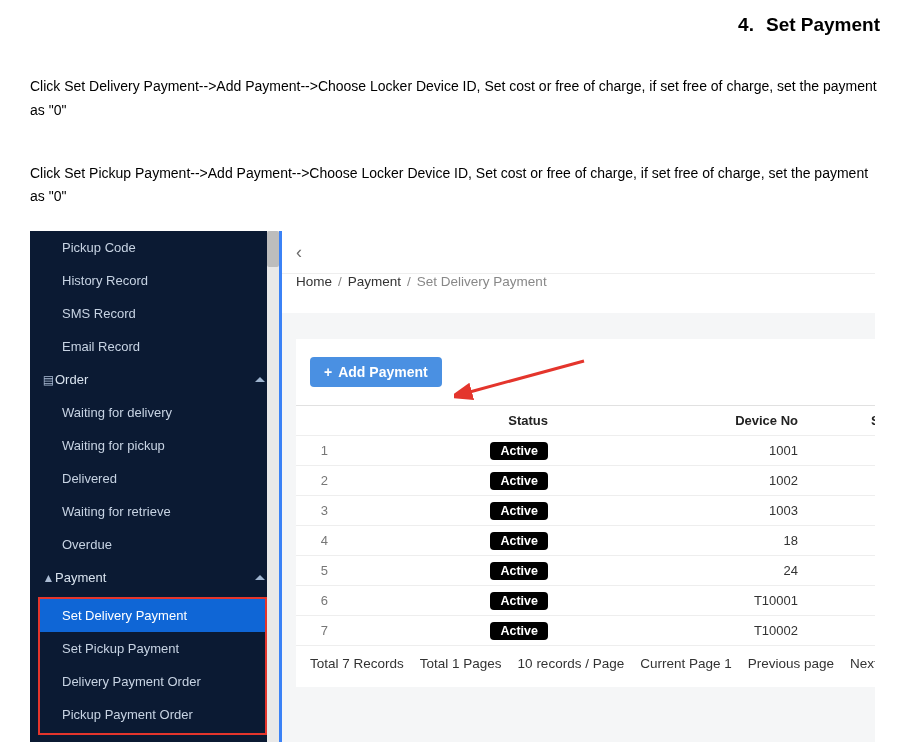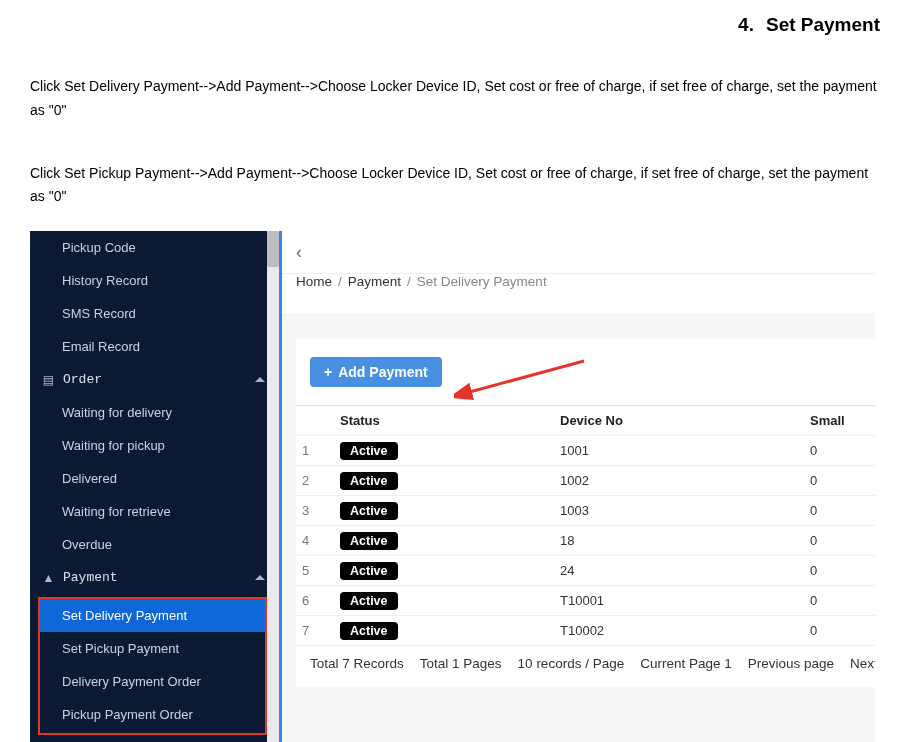--- a/index.html
+++ b/index.html
@@ -63,21 +63,21 @@
       color: #c7d3e3;
       font-size: 13px;
     }
     .side-group {
       display: flex;
       align-items: center;
       padding: 9px 12px 9px 12px;
       color: #d8e2ee;
       cursor: pointer;
     }
-    .side-group .label { flex: 1; margin-left: 8px; font-family: Liberation Mono, monospace; }
+    .side-group .label { flex: 1; margin-left: 0; }
     .side-item.active {
       background: #0f66d6;
       color: #fff;
     }
     .highlight-box {
       border: 2px solid #e4352c;
       margin: 3px 12px 0 8px;
       padding-bottom: 2px;
     }
     .highlight-box .side-item { padding-left: 22px; }
@@ -158,21 +158,21 @@
       border-collapse: collapse;
       width: 100%;
       margin-top: 18px;
       font-size: 13px;
       color: #333;
     }
     th, td {
       border-top: 1px solid #eee;
       border-bottom: 1px solid #eee;
       padding: 7px 6px;
-      text-align: left;
+      text-align: right;
       font-weight: 400;
     }
     th {
       font-weight: 600;
       color: #222;
       border-top: 1px solid #e1e1e1;
     }
     td.idx { width: 38px; color: #777; }
     .badge {
       background: #000000;

